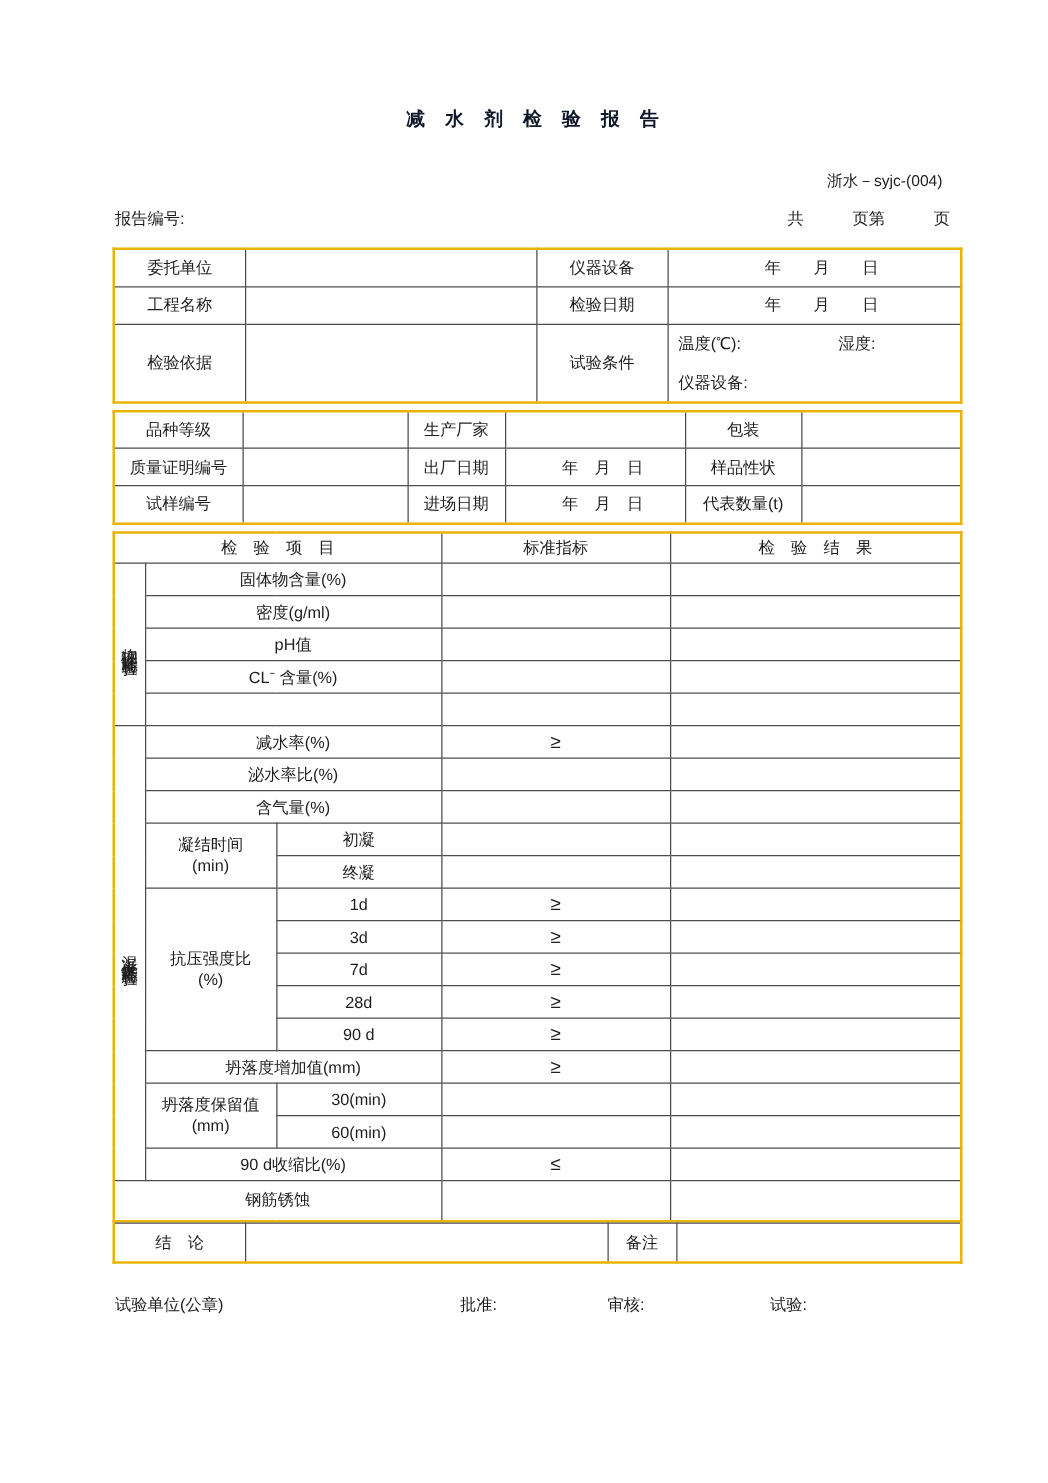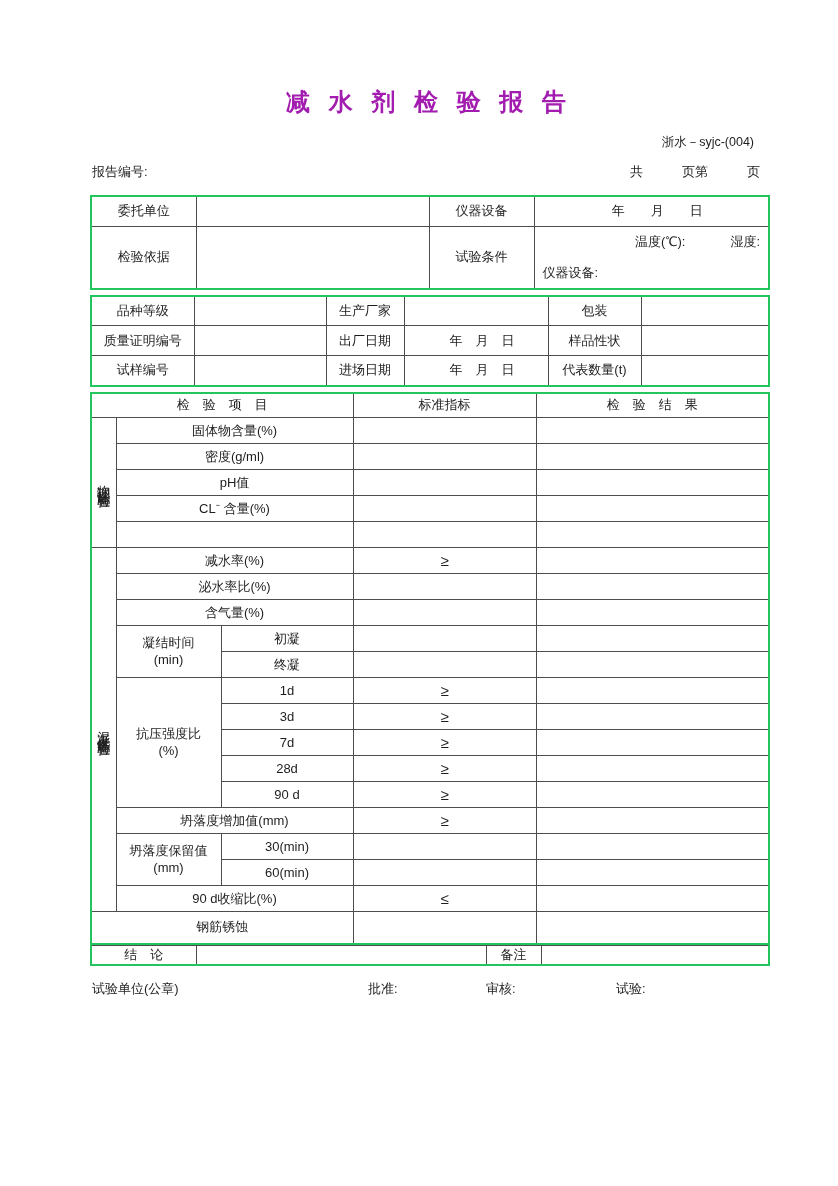--- a/index.html
+++ b/index.html
@@ -8,44 +8,44 @@
     background: #ffffff;
     font-family: "Liberation Sans", sans-serif;
     color: #1d1d1d;
     font-size: 13px;
   }
   .content { margin-left: 90px; width: 678px; }
 
   .title {
     padding-top: 86px;
     text-align: center;
-    font-size: 24px;
+    font-size: 15px;
     font-weight: bold;
     letter-spacing: 6px;
-    color: #a21caf;
+    color: #0f172a;
   }
   .form-code {
-    margin-top: 16px;
+    margin-top: 32px;
     text-align: right;
     padding-right: 14px;
     font-size: 12.5px;
   }
   .report-row {
     margin-top: 12px;
     display: flex;
     justify-content: space-between;
     padding: 0 8px 0 2px;
     font-size: 13px;
   }
 
   table {
     border-collapse: collapse;
     table-layout: fixed;
     width: 678px;
-    border: 2px solid #22c55e;
+    border: 2px solid #eab308;
   }
   td {
     border: 1px solid #4d4d4d;
     padding: 0;
     overflow: hidden;
     vertical-align: middle;
   }
   .lbl { text-align: center; }
   .val { text-align: left; padding-left: 6px; }
   .ctr { text-align: center; padding-left: 0; }
@@ -59,44 +59,44 @@
 
   .t2 { margin-top: 5px; }
   .t2 tr { height: 30px; }
 
   .t3 { margin-top: 5px; }
   .t3 tr { height: 26px; }
   .t3 tr.hdr { height: 25px; }
   .t3 tr.rebar { height: 32px; }
 
   .tc { border-top: 0; }
-  .tc tr { height: 20px; border-radius: 15px; }
+  .tc tr { height: 32px; border-radius: 15px; }
 
   .vcell { text-align: center; }
   .vtext {
     display: inline-block;
     writing-mode: vertical-lr;
     text-orientation: upright;
     letter-spacing: 2px;
     font-size: 13px;
     line-height: 1;
   }
 
   .cond-cell { padding: 6px 8px; }
-  .cond-line1 { display: flex; justify-content: flex-end; }
-  .cond-hum { margin-left: 45px; }
+  .cond-line1 { display: flex; }
+  .cond-hum { margin-left: 78px; }
   .cond-line2 { margin-top: 13px; }
 
   .footer {
     position: relative;
     margin-top: 14px;
     height: 24px;
     font-size: 13px;
   }
-  .footer span { position: absolute; top: 0; }
+  .footer span { position: absolute; top: 10px; }
   .f-unit { left: 2px; }
   .f-approve { left: 278px; }
   .f-review { left: 396px; }
   .f-test { left: 526px; }
 </style>
 </head>
 <body>
 
 <div class="content">
 
@@ -114,20 +114,26 @@
         <col style="width:105px">
         <col style="width:233px">
         <col style="width:105px">
         <col style="width:235px">
       </colgroup>
     <tbody>
         <tr>
       <td class="lbl">委托单位</td>
       <td class="val"></td>
       <td class="lbl">仪器设备</td>
+      <td class="date">年　　月　　日</td>
+    </tr>
+    <tr>
+      <td class="lbl">工程名称</td>
+      <td class="val"></td>
+      <td class="lbl">检验日期</td>
       <td class="date">年　　月　　日</td>
     </tr>
     <tr class="tall">
       <td class="lbl">检验依据</td>
       <td class="val"></td>
       <td class="lbl">试验条件</td>
       <td class="cond-cell">
         <div class="cond-line1">
           <span>温度(℃):</span>
           <span class="cond-hum">湿度:</span>

